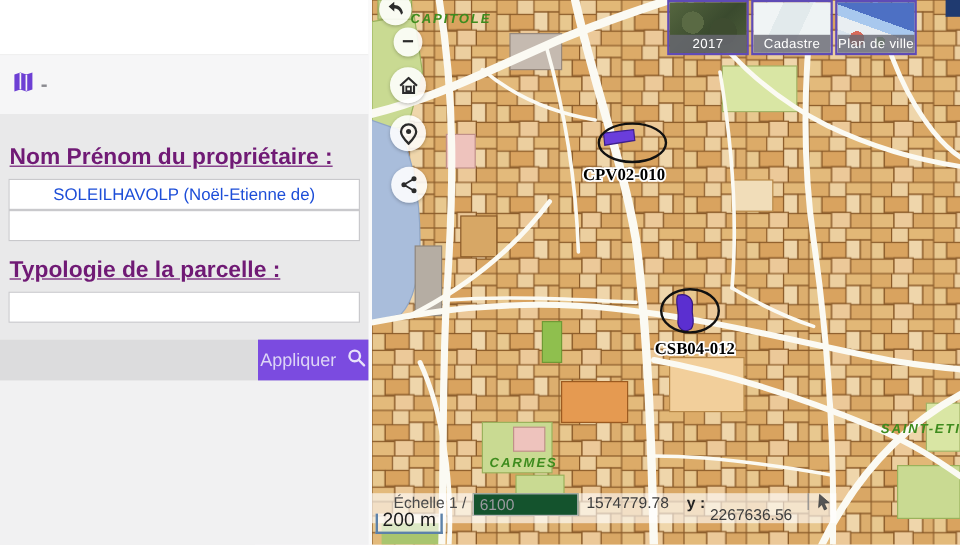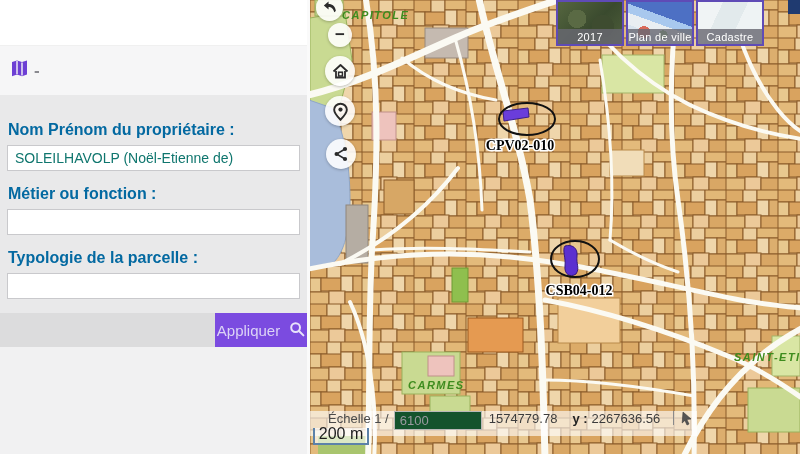--- a/index.html
+++ b/index.html
@@ -10,24 +10,24 @@
   
   .sidebar { position:relative; width:310px; height:454px; background:#f1f1f2;
              display:flex; flex-direction:column; flex:0 0 310px; border-right:3px solid #fafafa; }
   .sidebar-top { height:46px; background:#ffffff; border-bottom:1px solid #f0f0f0; }
   .widget-header { height:49px; background:#f6f6f7; display:flex; align-items:center;
                    padding:0 14px 0 9px; }
   .widget-title { color:#9b9ba1; font-size:16px; font-weight:bold; margin-left:10px; flex:1;
                   letter-spacing:.2px; }
   .collapse-btn { color:#8a8a90; font-size:17px; font-weight:bold; cursor:pointer; padding:0 4px; }
   .widget-body { background:#e9e9ea; padding:26px 7px 14px 7px; }
-  .field-label { display:block; font-size:16px; font-weight:bold; color:#0369a1; margin:0 0 6px 1px; }
+  .field-label { display:block; font-size:19px; font-weight:bold; color:#701a75; margin:0 0 6px 1px;text-decoration:underline; }
   .field-input { width:100%; height:26px; border:1px solid #c9c9cc; background:#fff;
-                 font-family:"Liberation Sans", sans-serif; font-size:14px; color:#0f766e;
-                 padding:0 7px; outline:none; }
+                 font-family:"Liberation Sans", sans-serif; font-size:14px; color:#1d4ed8;
+                 padding:0 7px; outline:none;text-align:center; }
   .field-gap { margin-top:14px; }
   .actions-strip { height:34px; background:#dcdcdd; position:relative; }
   .apply-button { position:absolute; right:0; top:0; height:34px; width:92px; border:none;
                   background:#7b4be0; color:#dcd4f6; font-family:"Liberation Sans", sans-serif;
                   font-size:15px; display:flex; align-items:center; justify-content:center;
                   gap:9px; cursor:pointer;text-align:center; }
   .sidebar-rest { flex:1; background:#f1f1f2; }
 
   
   .map { position:relative; width:490px; height:454px; overflow:hidden; background:#e6c491; }
@@ -68,21 +68,21 @@
 
   
   .statusbar { position:absolute; left:0; top:411px; width:387px; height:25px;
                background:rgba(255,255,255,.62); display:flex; align-items:flex-start;
                padding-left:18px; font-size:13px; color:#4a4a4a; }
   .scale-input { width:88px; height:19px; border:1px solid #b9b9b9; background:#14532d;
                  font-family:"Liberation Sans", sans-serif; font-size:13px; color:#9a9aa0;
                  padding:0 5px; margin-left:5px; outline:none; }
   .coord-x { margin-left:7px; color:#3d3d3d; }
   .coord-ylabel { margin-left:15px; font-weight:bold; color:#222; }
-  .coord-y { margin-left:4px; color:#3d3d3d; }
+  .coord-y { margin-left:4px; color:#3d3d3d;margin-top:10px; }
   .status-sep { width:1px; height:14px; background:#8a8a8a; margin-left:13px; }
   .cursor-icon { margin-left:6px; }
 
   
   .scaleline { position:absolute; left:3px; top:428px; width:56px; height:17px;
                border:2px solid #5d82a9; border-top:none; background:rgba(255,255,255,.6);
                font-size:16px; color:#1c1c1c; display:flex; align-items:flex-end;
                justify-content:center; }
 </style>
 </head>
@@ -100,21 +100,20 @@
           <path d="M8,2.9 L8,16.1 M13,4.4 L13,17.6" stroke="#f6f6f7" stroke-width="1.4" fill="none"></path>
         </svg>
       </span>
       <span class="collapse-btn">-</span>
     </div>
 
     <div class="widget-body">
       <label class="field-label">Nom Prénom du propriétaire :</label>
       <input class="field-input" type="text" value="SOLEILHAVOLP (Noël-Etienne de)" style="">
 
-      <label class="field-label field-gap">Métier ou fonction :</label>
       <input class="field-input" type="text" value="" style="">
 
       <label class="field-label field-gap">Typologie de la parcelle :</label>
       <input class="field-input" type="text" value="" style="">
     </div>
 
     <div class="actions-strip">
       <button class="apply-button">
         <span>Appliquer</span>
         <span>
@@ -245,26 +244,26 @@
         </svg>
       </span>
     </div>
 
     <div class="basemaps">
       <div class="bm-tile">
         <div class="bm-thumb thumb-2017"></div>
         <div class="bm-label">2017</div>
       </div>
       <div class="bm-tile">
+        <div class="bm-thumb thumb-cadastre"></div>
+        <div class="bm-label">Cadastre</div>
+      </div>
+      <div class="bm-tile">
         <div class="bm-thumb thumb-plan"></div>
         <div class="bm-label">Plan de ville</div>
-      </div>
-      <div class="bm-tile">
-        <div class="bm-thumb thumb-cadastre"></div>
-        <div class="bm-label">Cadastre</div>
       </div>
     </div>
 
     <div class="statusbar">
       <span>Échelle 1 /</span>
       <input class="scale-input" type="text" value="6100" style="">
       <span class="coord-x">1574779.78</span>
       <span class="coord-ylabel">y :</span>
       <span class="coord-y">2267636.56</span>
       <div class="status-sep"></div>

